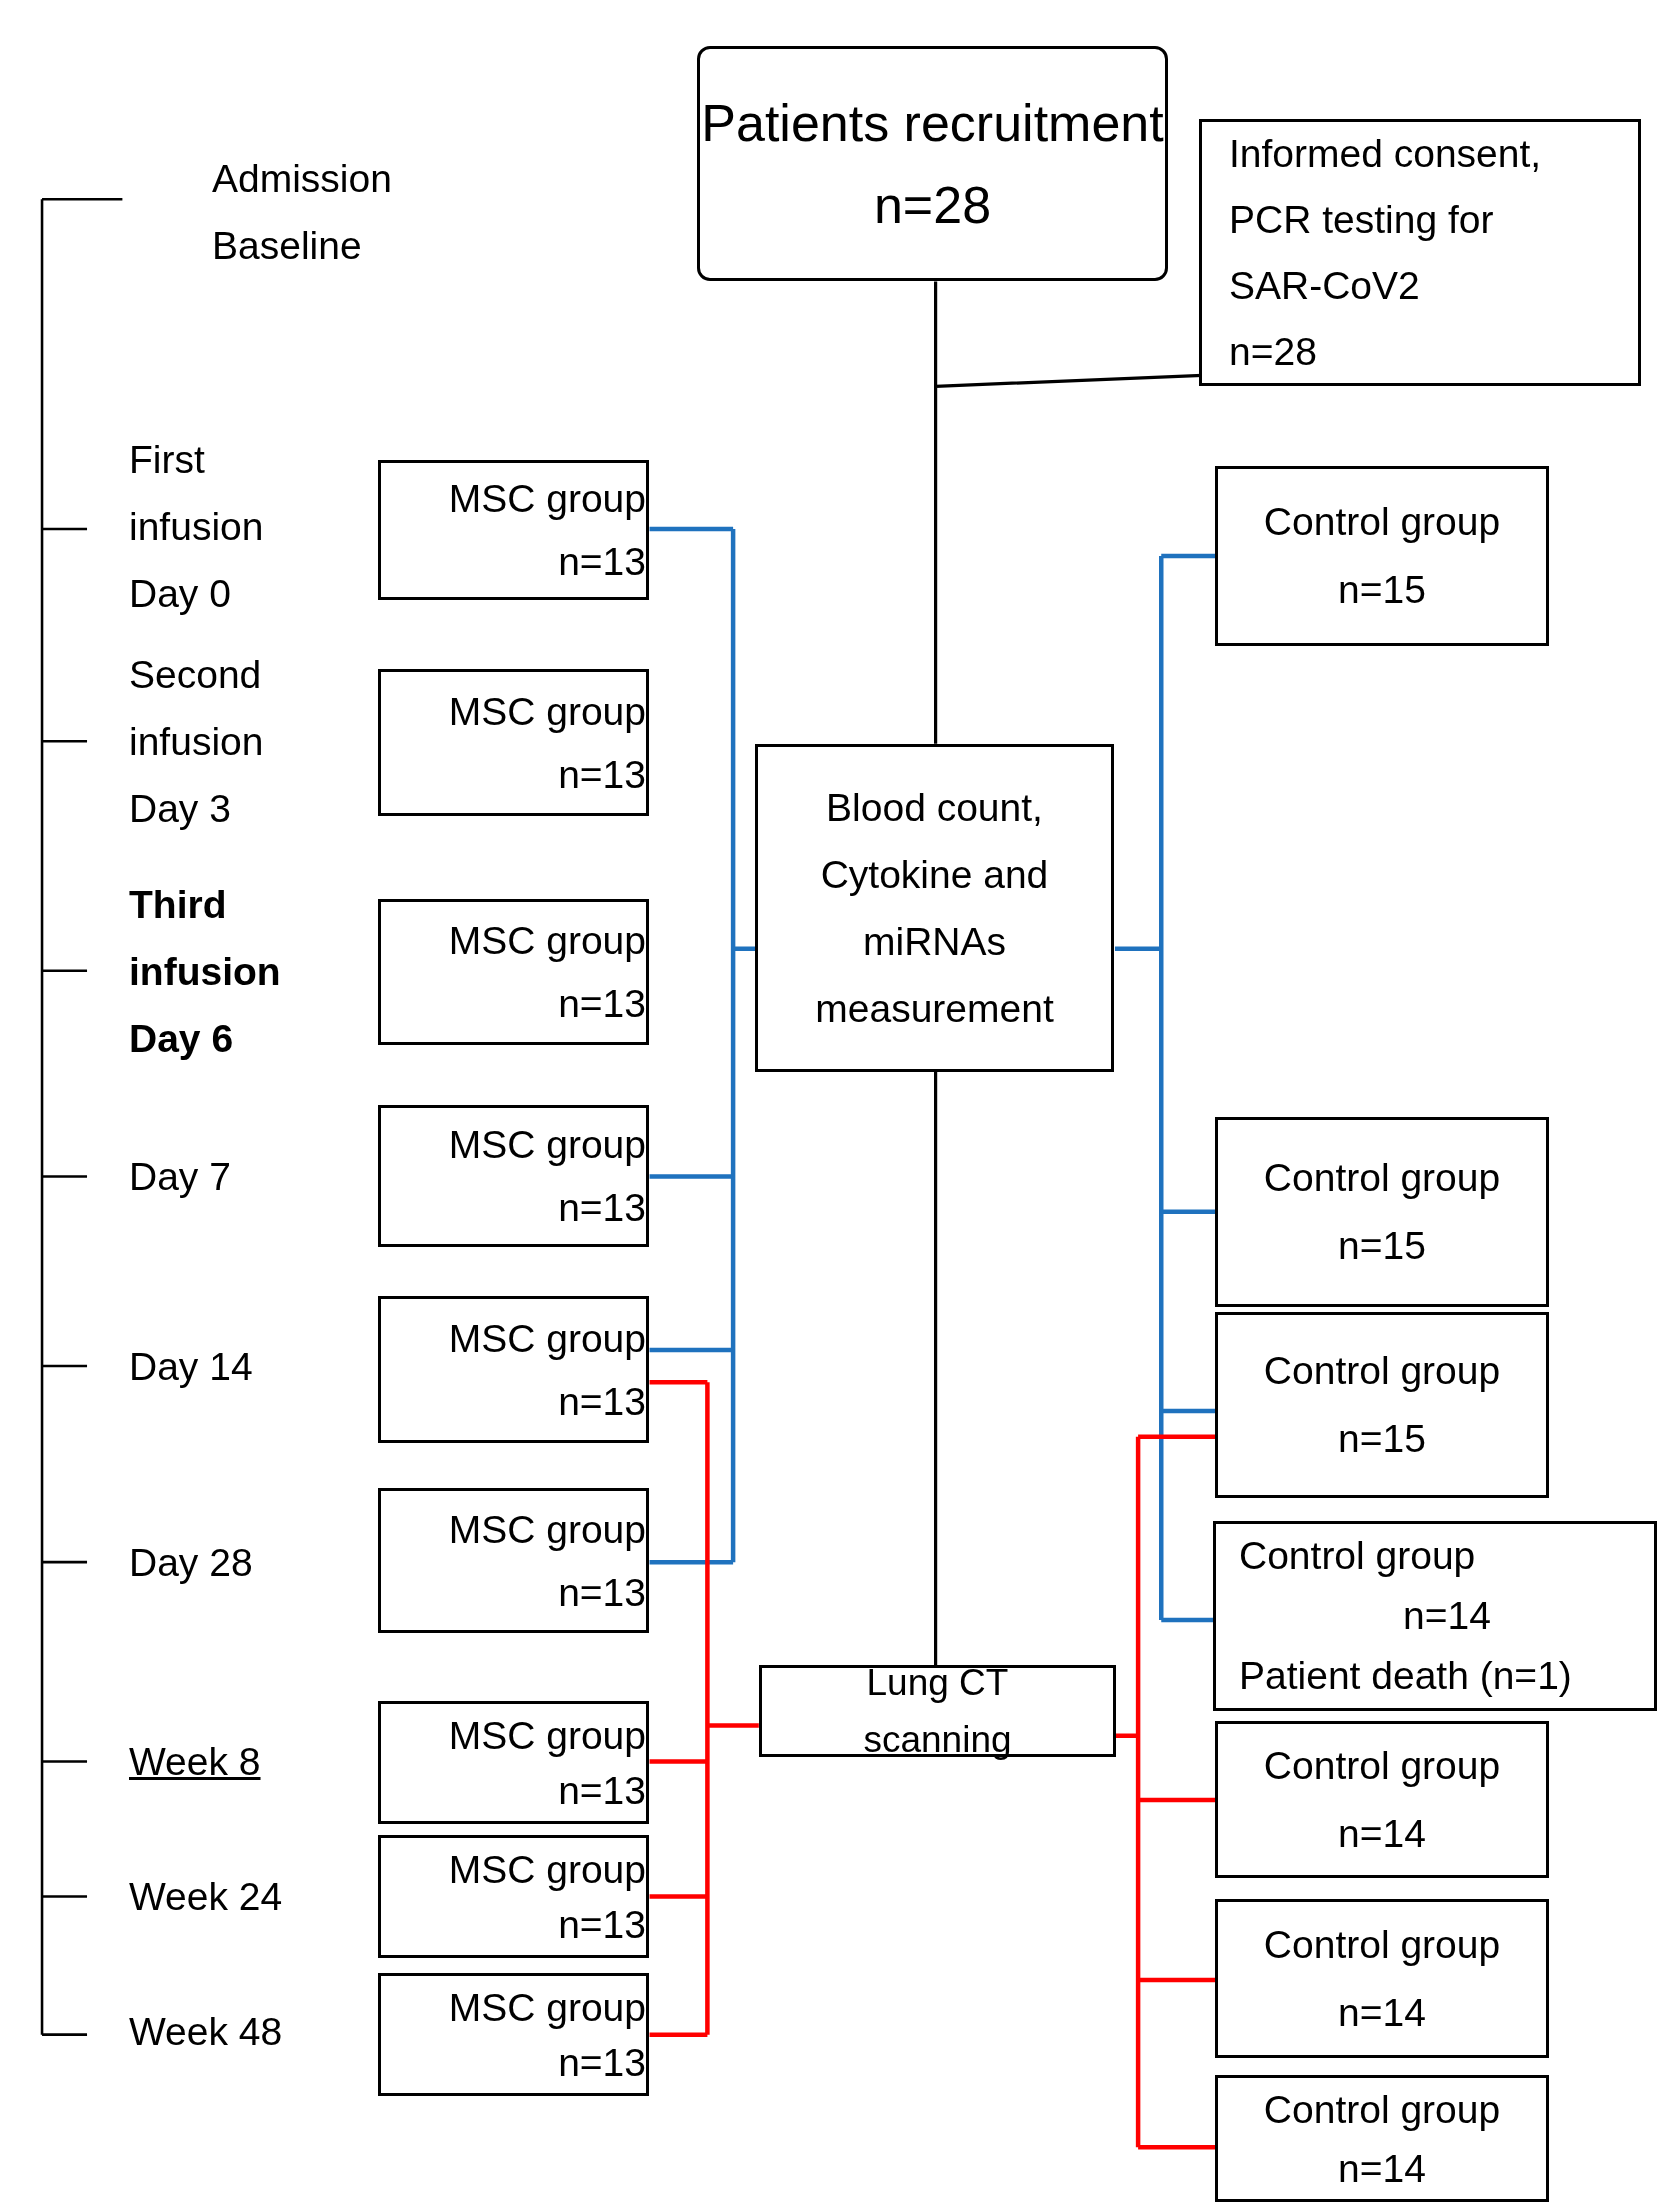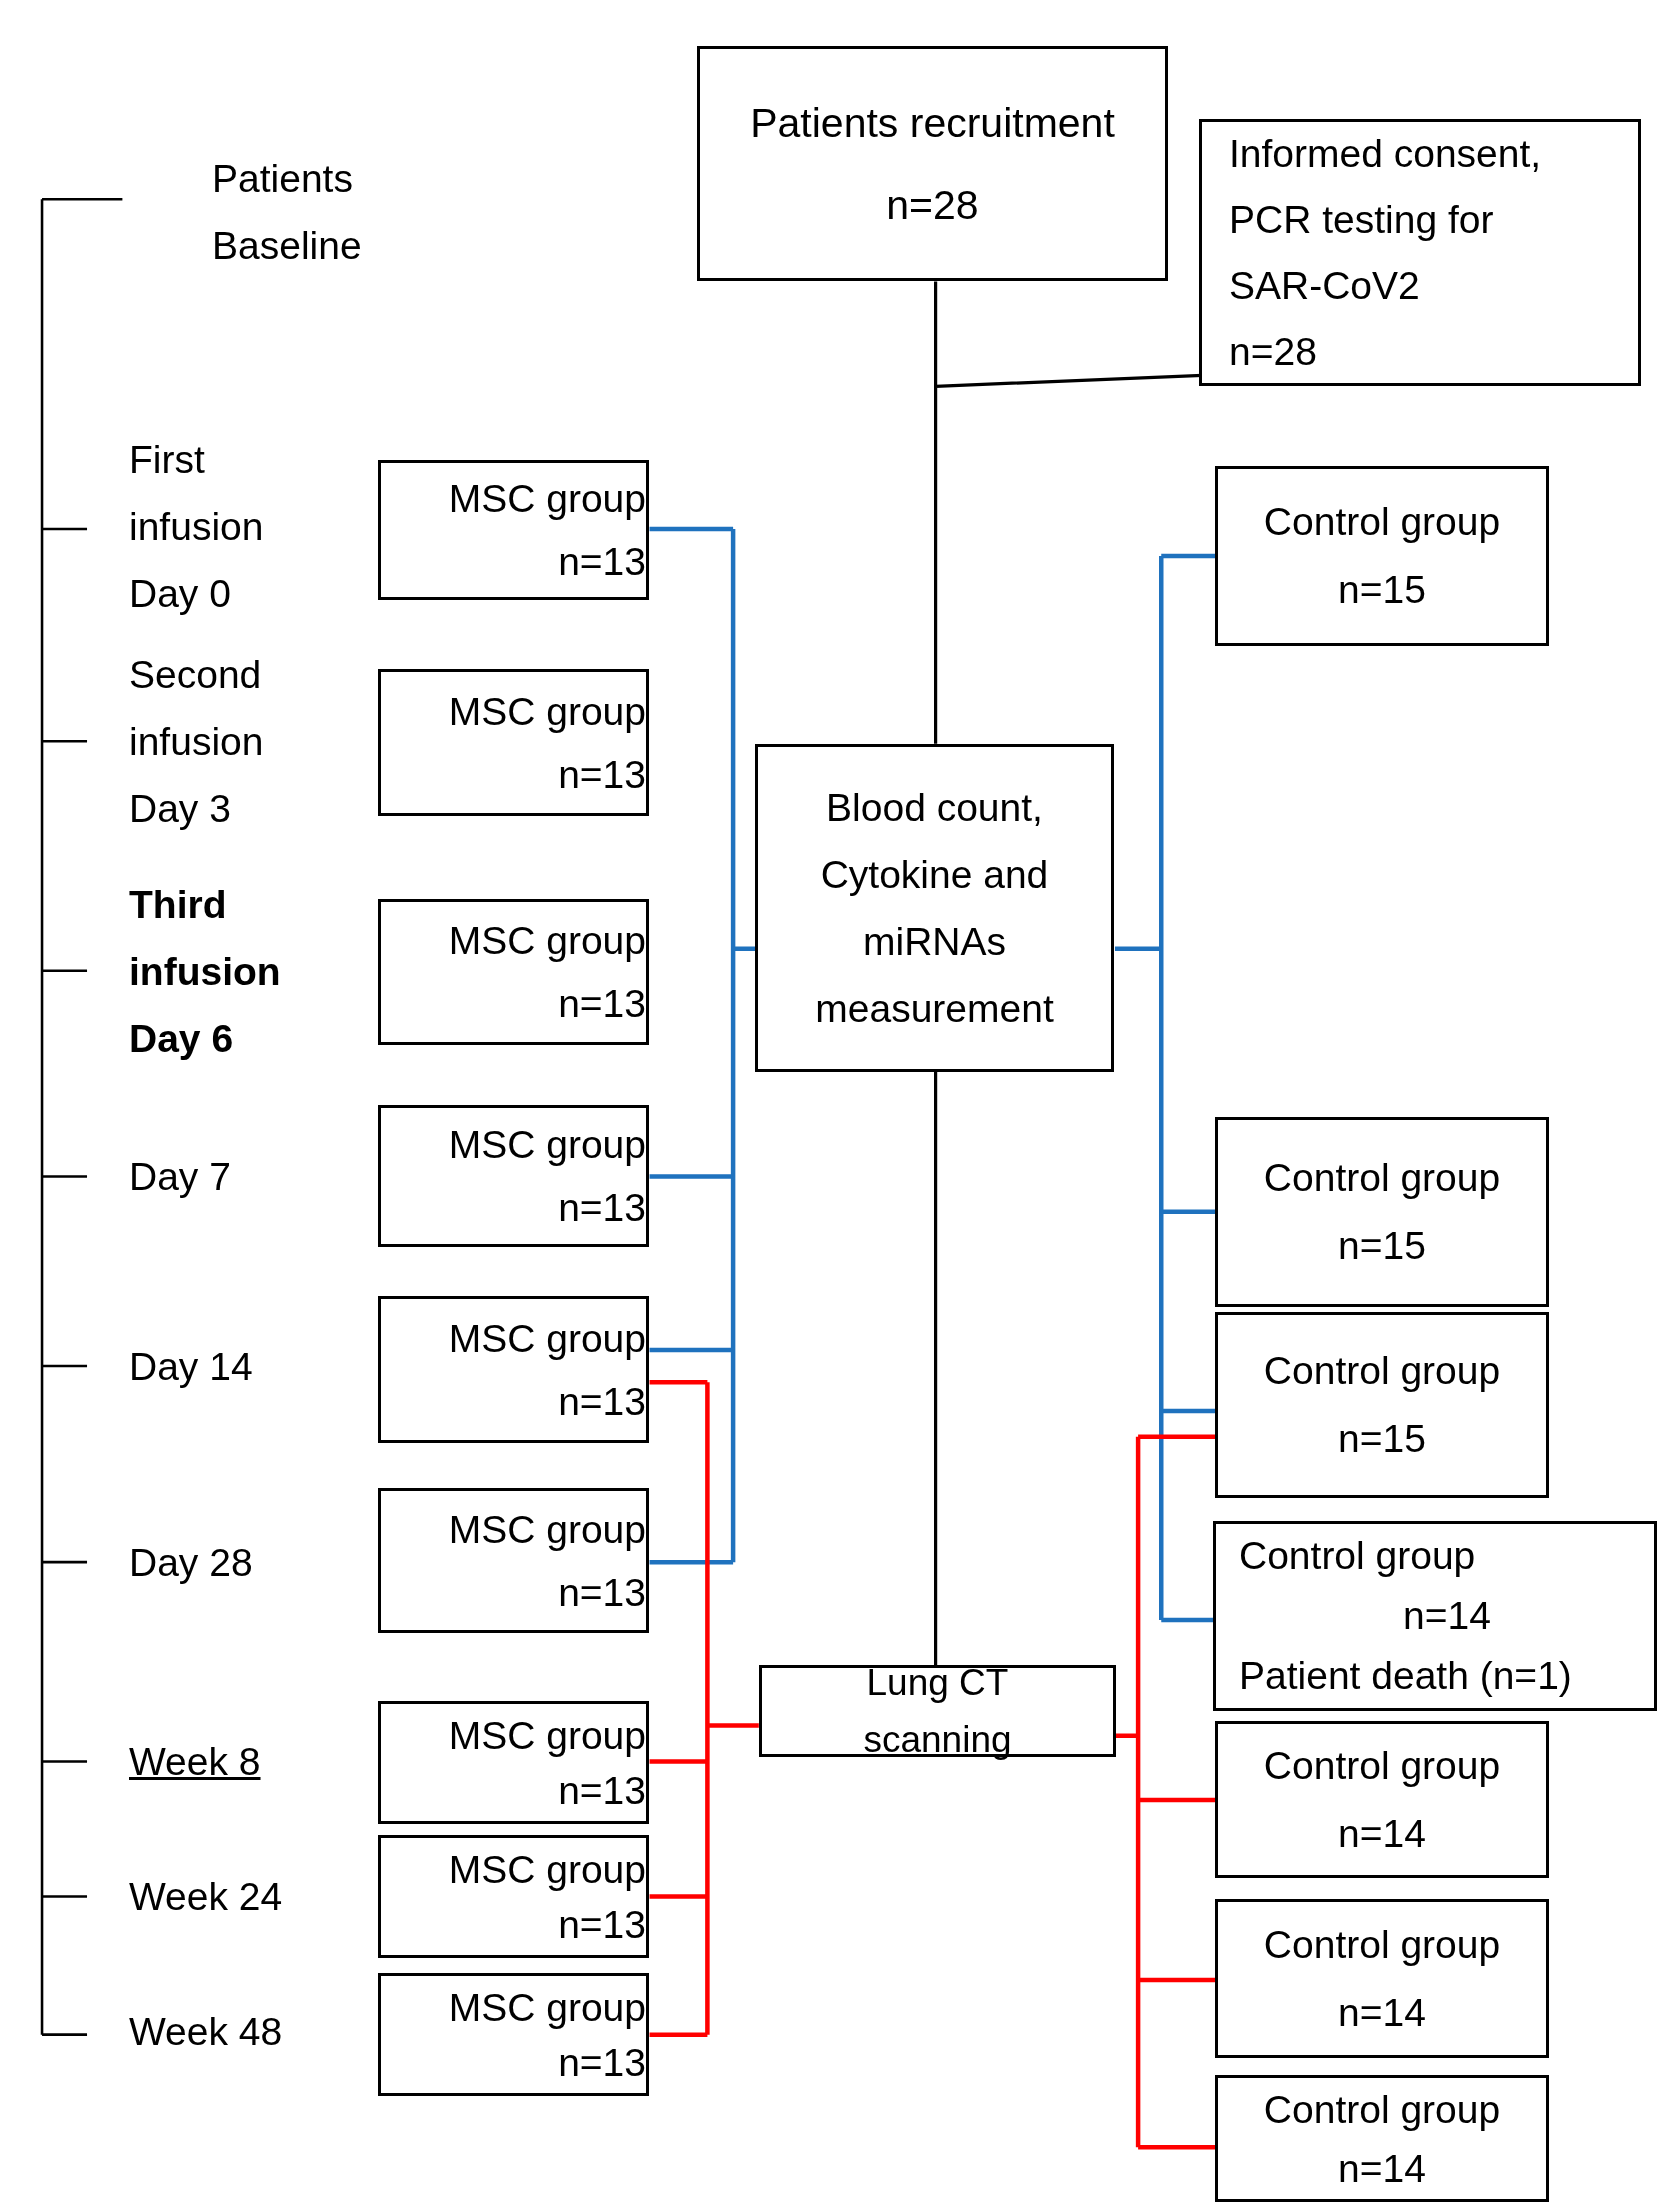--- a/index.html
+++ b/index.html
@@ -31,21 +31,21 @@
     align-items: center;
     justify-content: center;
     text-align: center;
     font-size: 39px;
     line-height: 63px;
     white-space: nowrap;
   }
   .bl { display: block; }
 
   
-  .b-recruit { left: 697px; top: 46px;  width: 471px; height: 235px; border-width: 3.9px; font-size: 41px; line-height: 82px; }
+  .b-recruit { left: 697px; top: 46px;  width: 471px; height: 235px; border-width: 3.9px; font-size: 52px; line-height: 82px; border-radius: 13px; }
   .b-consent { left: 1199px; top: 119px; width: 442px; height: 267px; align-items: flex-start; text-align: left; padding-left: 27px; line-height: 66px; }
   .b-blood   { left: 755px; top: 744px; width: 359px; height: 328px; line-height: 67px; }
   .b-lung    { left: 759px; top: 1665px; width: 357px; height: 92px; line-height: 57px; font-size: 37px; }
 
   
   .msc { left: 378px; width: 271px; align-items: flex-end; }
   .m0 { top: 460px;  height: 140px; }
   .m1 { top: 669px; height: 147px; }
   .m2 { top: 899px; height: 146px; }
   .m3 { top: 1105px; height: 142px; }
@@ -138,21 +138,21 @@
                M1890 2235 H1770
                M1770 2235 V3340
                M1735 2700 H1770
                M1770 2800 H1890
                M1770 3080 H1890
                M1770 3340 H1890"></path>
     </g>
   </svg>
 
   <div class="tl tl-r0">
-    <div class="bl">Patients</div>
+    <div class="bl">Admission</div>
     <div class="bl">Baseline</div>
   </div>
   <div class="tl tl-r1">
     <div class="bl">First</div>
     <div class="bl">infusion</div>
     <div class="bl">Day 0</div>
   </div>
   <div class="tl tl-r2">
     <div class="bl">Second</div>
     <div class="bl">infusion</div>

